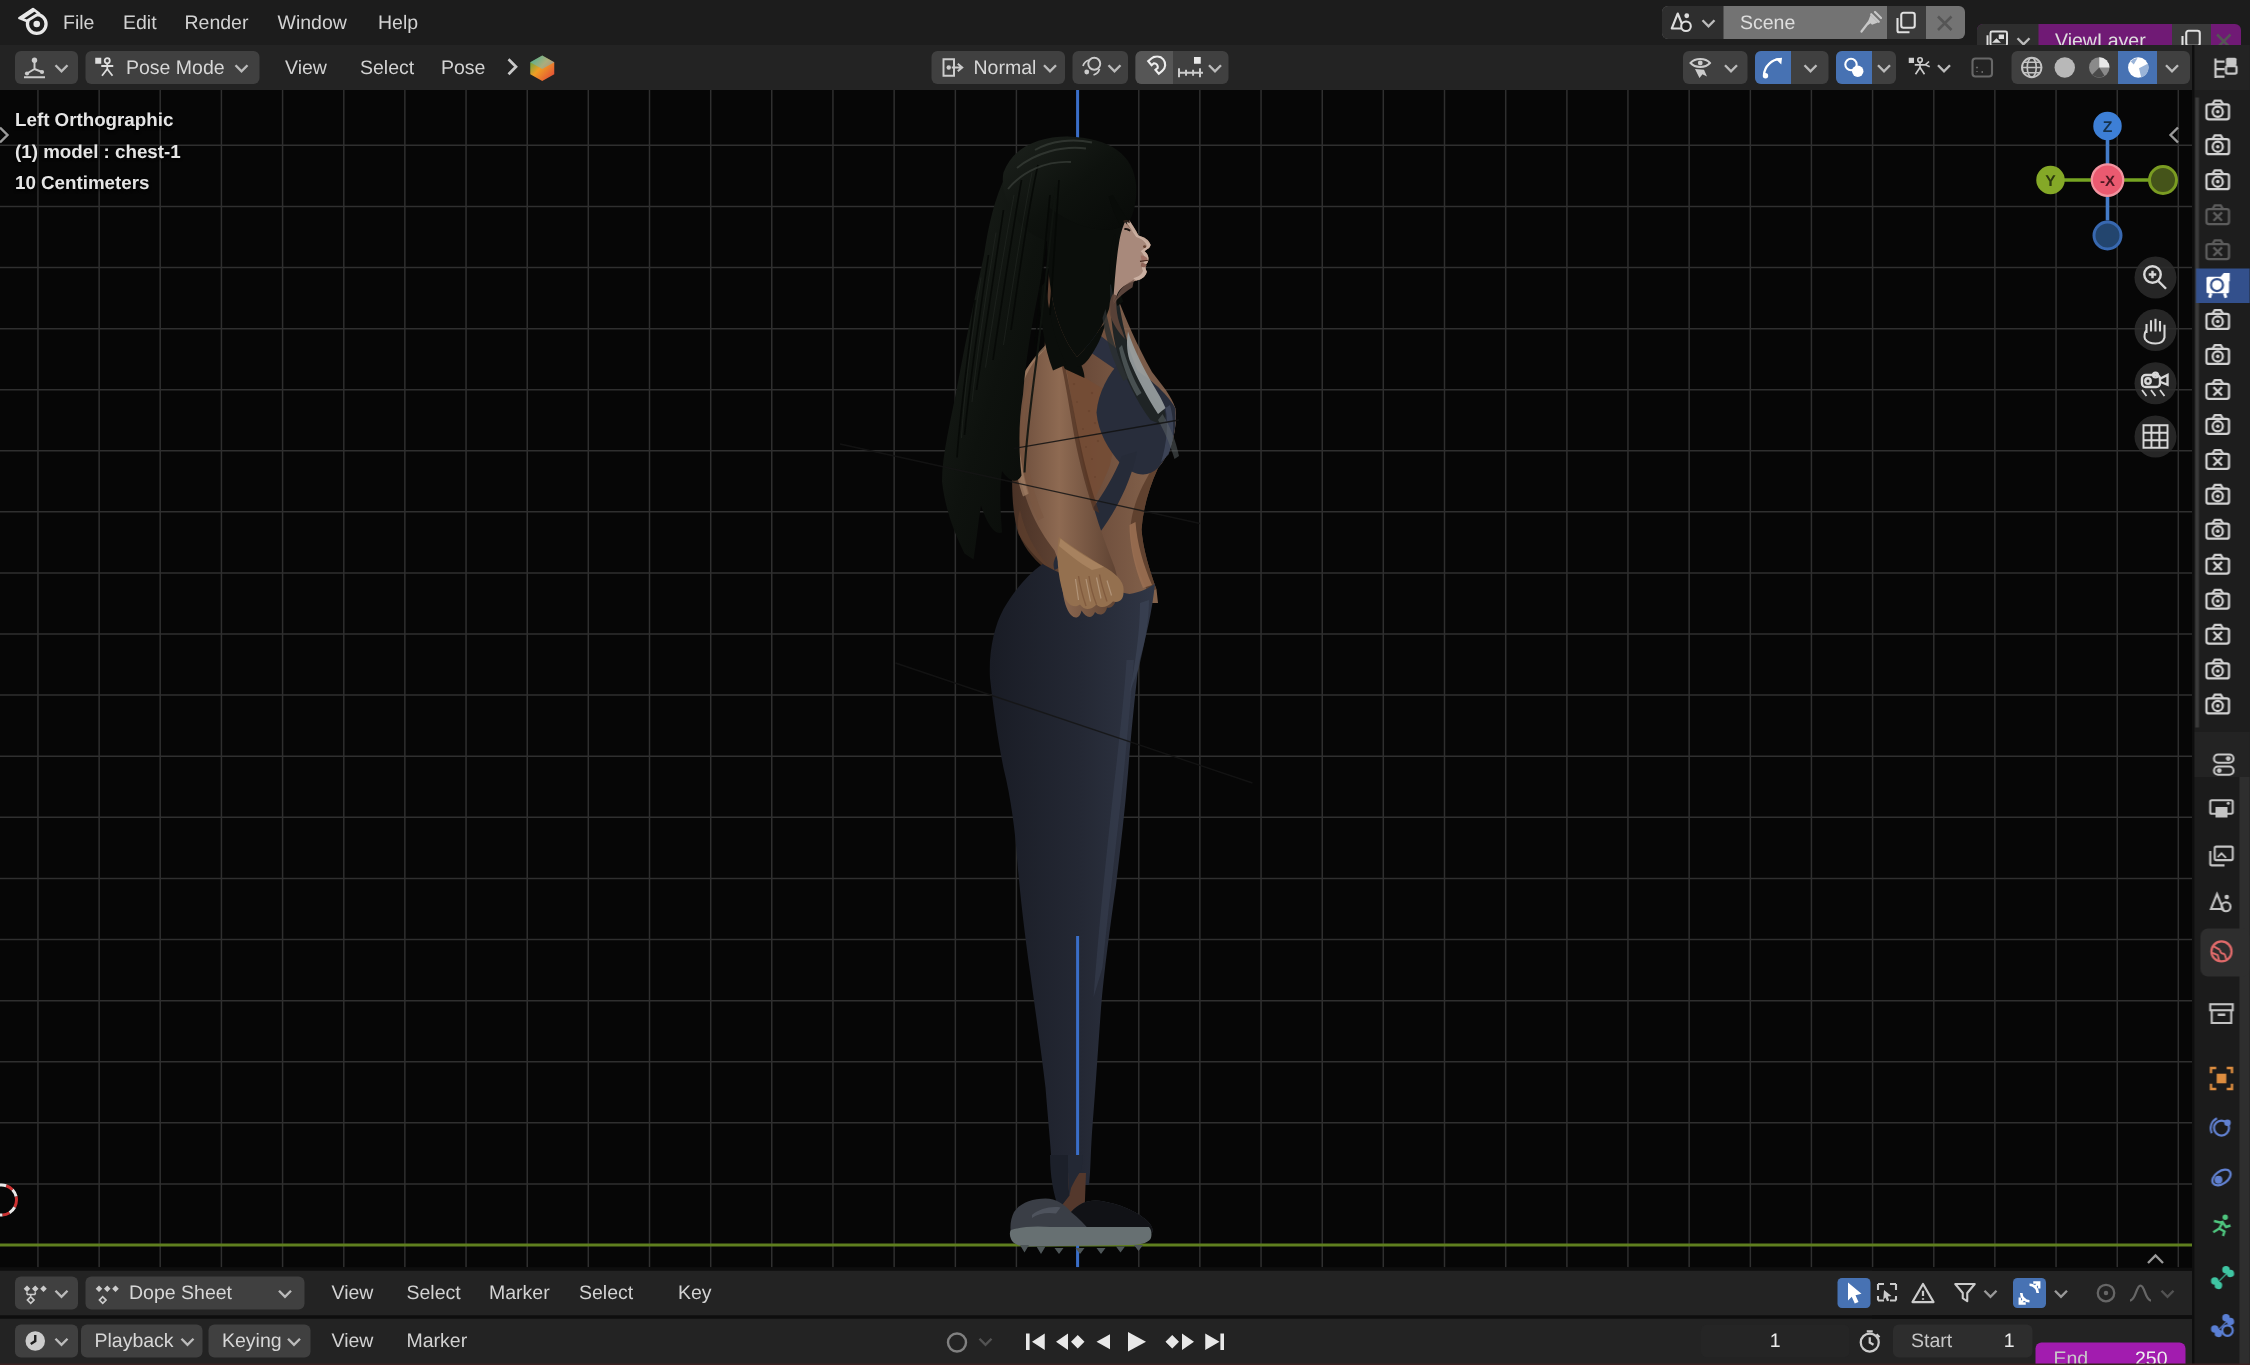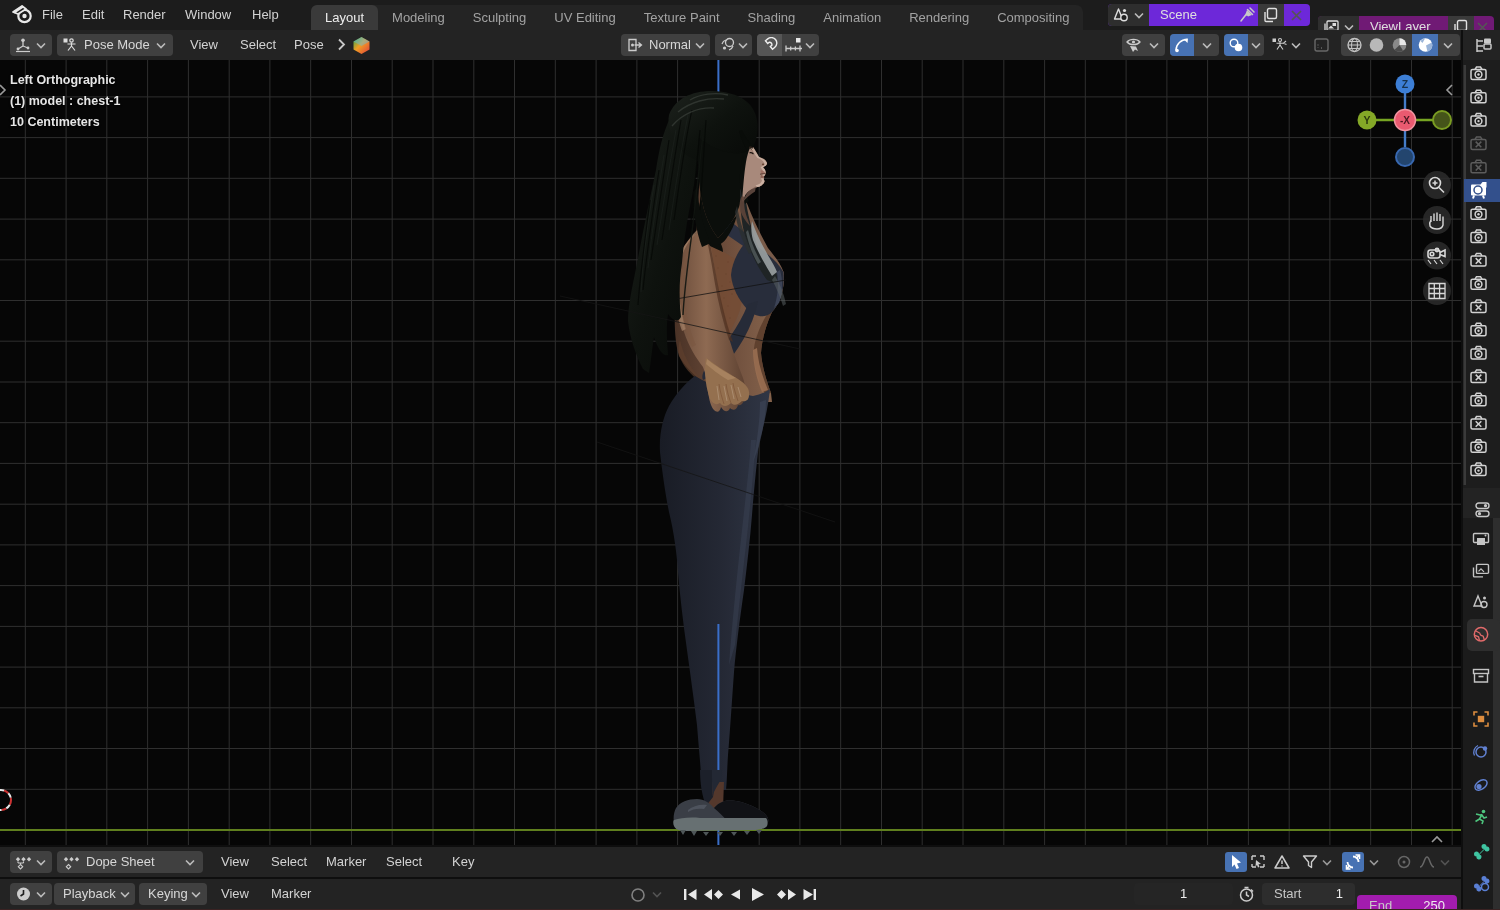--- a/index.html
+++ b/index.html
@@ -34,33 +34,22 @@
       <circle cx="12.5" cy="11" r="6.2" fill="none" stroke="#e8e8e8" stroke-width="2.2"></circle>
       <circle cx="12.5" cy="11" r="2.2" fill="#e8e8e8"></circle>
       <path d="M1,7 L10,1 L14,4 L6,9 Z" fill="#1c1c1c" stroke="#e8e8e8" stroke-width="1.8" stroke-linejoin="round"></path>
       <path d="M2,7.5 L11,1.5" stroke="#e8e8e8" stroke-width="2.2"></path>
     </svg>
     <div class="menu" style="left:42px;">File</div>
     <div class="menu" style="left:82px;">Edit</div>
     <div class="menu" style="left:123px;">Render</div>
     <div class="menu" style="left:185px;">Window</div>
     <div class="menu" style="left:252px;">Help</div>
-    <div id="tabstrip">
-      <div class="tab active">Layout</div>
-      <div class="tab">Modeling</div>
-      <div class="tab">Sculpting</div>
-      <div class="tab">UV Editing</div>
-      <div class="tab">Texture Paint</div>
-      <div class="tab">Shading</div>
-      <div class="tab">Animation</div>
-      <div class="tab">Rendering</div>
-      <div class="tab">Compositing</div>
-    </div>
-
-    <div class="wbox" style="left:1108px;top:4px;width:202px;height:22px;background:#6d28d9;">
+
+    <div class="wbox" style="left:1108px;top:4px;width:202px;height:22px;background:#737373;">
       <div class="abs" style="left:0;top:0;width:41px;height:22px;background:#2e2e2e;border-radius:4px 0 0 4px;"></div>
       <svg class="abs" style="left:5px;top:3px" width="17" height="16" viewBox="0 0 17 16">
         <path d="M5.5,2 L9.5,12 L1.5,12 Z" fill="none" stroke="#ddd" stroke-width="1.4" stroke-linejoin="round"></path>
         <circle cx="11" cy="10.5" r="3.2" fill="#1f1f1f" stroke="#ddd" stroke-width="1.4"></circle>
         <circle cx="11.5" cy="3.5" r="1.6" fill="#ddd"></circle>
       </svg>
       <svg class="abs" style="left:26px;top:8px" width="10" height="7" viewBox="0 0 10 7">
           <path d="M1,1.5 L5,5.5 L9,1.5" stroke="#bbb" stroke-width="1.6" fill="none"></path>
         </svg>
       <div class="abs" style="left:52px;top:3px;color:rgba(224,224,224,0.99);">Scene</div>

